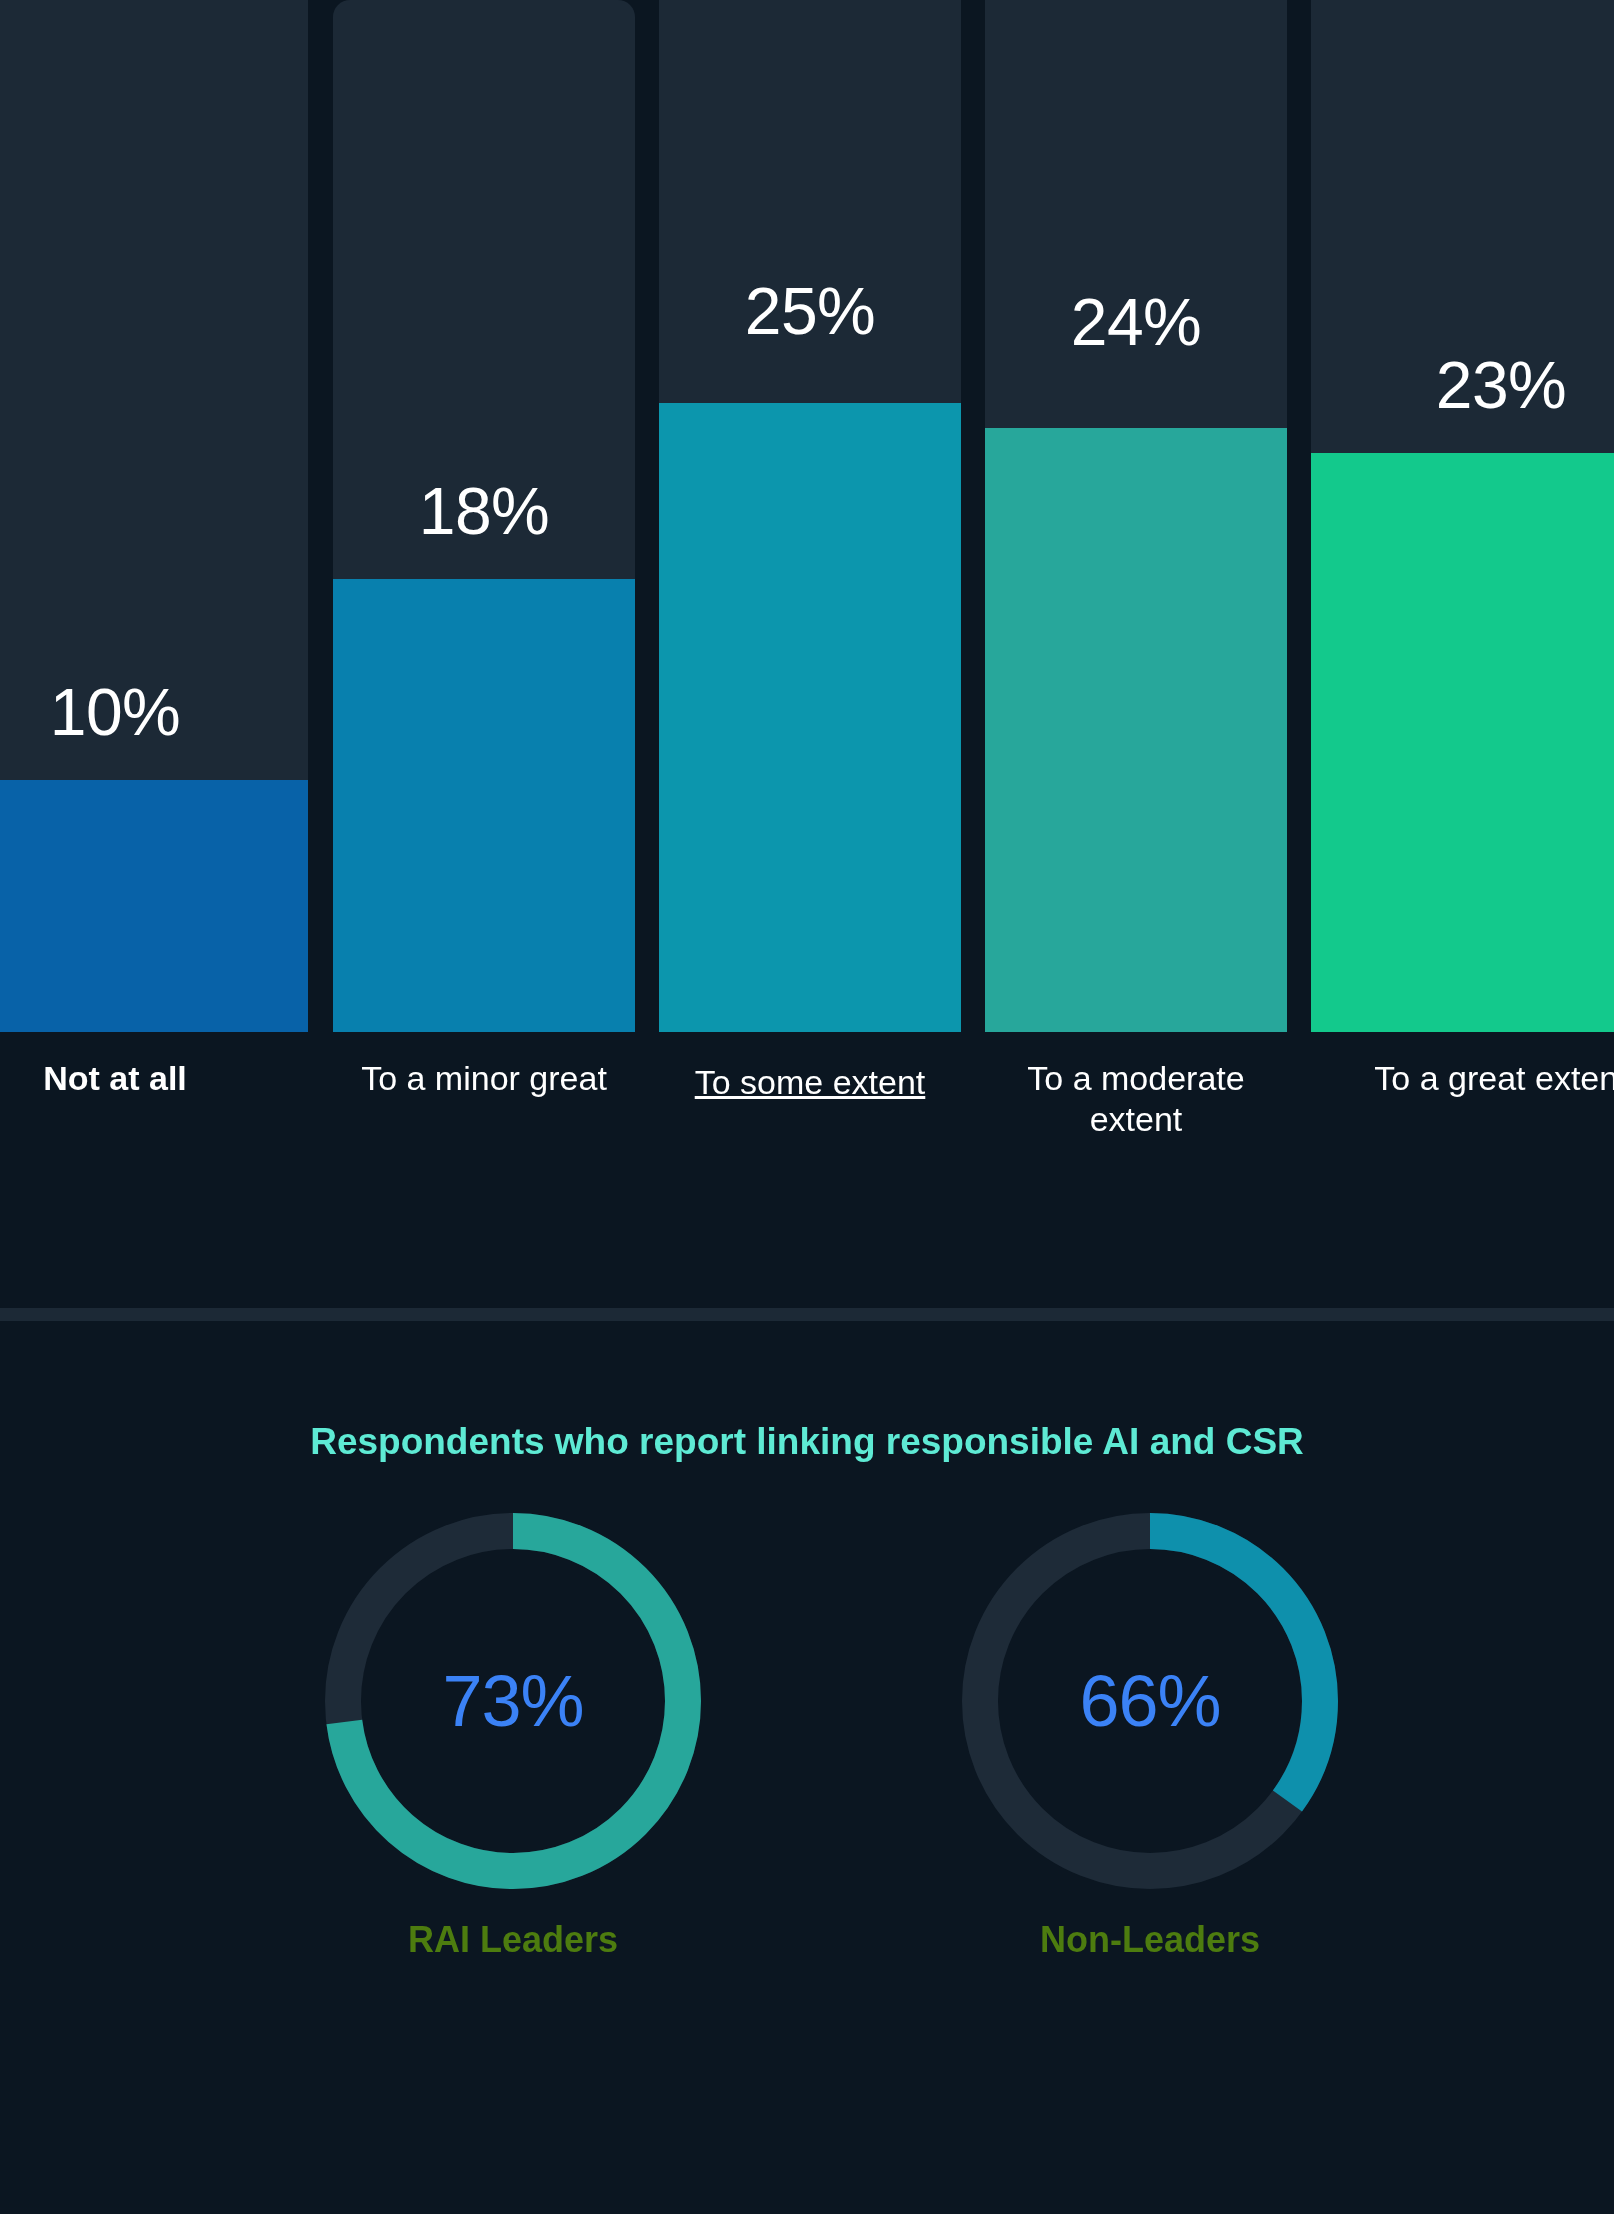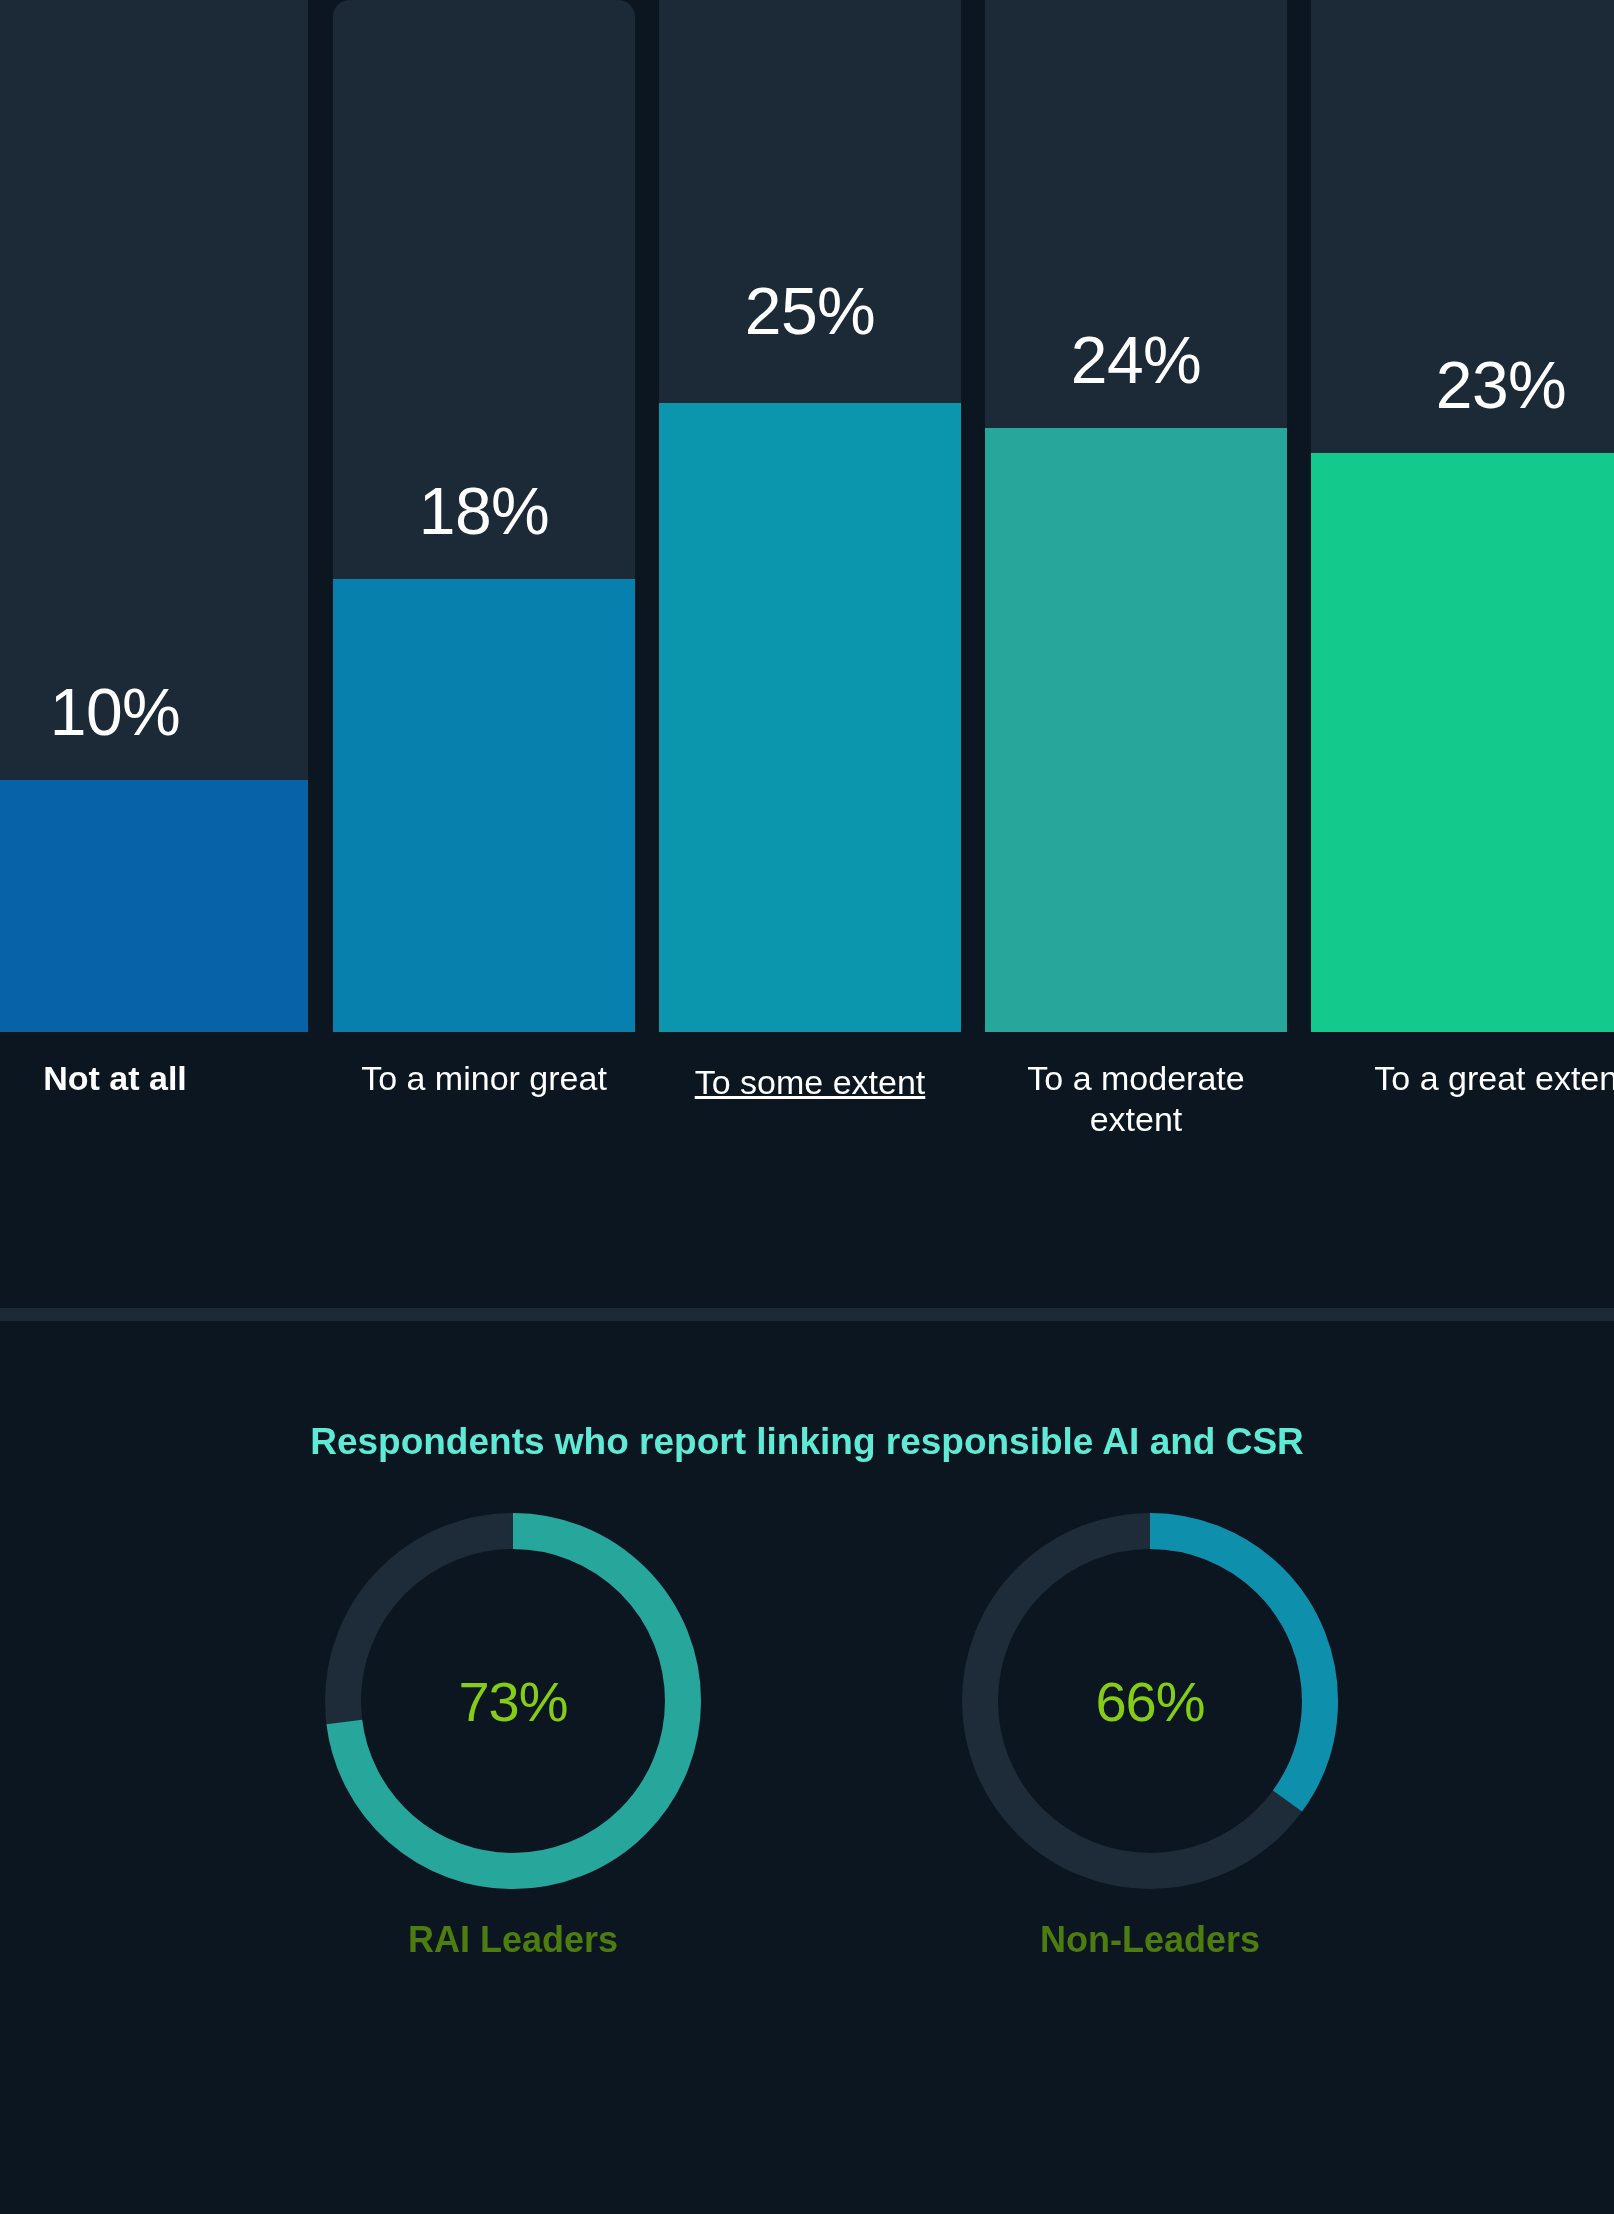--- a/index.html
+++ b/index.html
@@ -76,22 +76,22 @@
   }
   .donut-wrap{
     position:relative;
     width:400px; height:400px;
     margin:0 auto;
   }
   .donut-wrap svg{ display:block; width:400px; height:400px; }
   .donut-center-value{
     position:absolute; left:0; top:0; width:400px; height:400px;
     display:flex; align-items:center; justify-content:center;
-    color:#84cc16;
-    font-size:56px;
+    color:#3b82f6;
+    font-size:72px;
     font-weight:300;
     letter-spacing:-1px;
     font-family:"Liberation Sans", sans-serif;
   }
   .donut-label{
     position:absolute; left:0; top:418px; width:420px;
     text-align:center;
     color:#4d7c0f;
     font-size:36px;
     font-weight:700;
@@ -112,21 +112,21 @@
     <div class="bar-value" style="bottom: 488px;">18%</div>
     <div class="bar-fill" style="height: 453px; background: rgb(8, 128, 174);"></div>
   </div>
 
   <div class="bar-track" style="left:659px; width:302px;">
     <div class="bar-value" style="bottom: 688px;">25%</div>
     <div class="bar-fill" style="height: 629px; background: rgb(12, 150, 173);"></div>
   </div>
 
   <div class="bar-track" style="left:985px; width:302px;">
-    <div class="bar-value" style="bottom: 639px;">24%</div>
+    <div class="bar-value" style="bottom: 677px;">24%</div>
     <div class="bar-fill" style="height: 604px; background: rgb(39, 167, 155);"></div>
   </div>
 
   <div class="bar-track" style="left:1311px; width:380px;">
     <div class="bar-value" style="bottom: 614px;">23%</div>
     <div class="bar-fill" style="height: 579px; background: rgb(19, 201, 140);"></div>
   </div>
 </div>
 
 <div id="bar-xlabels">

